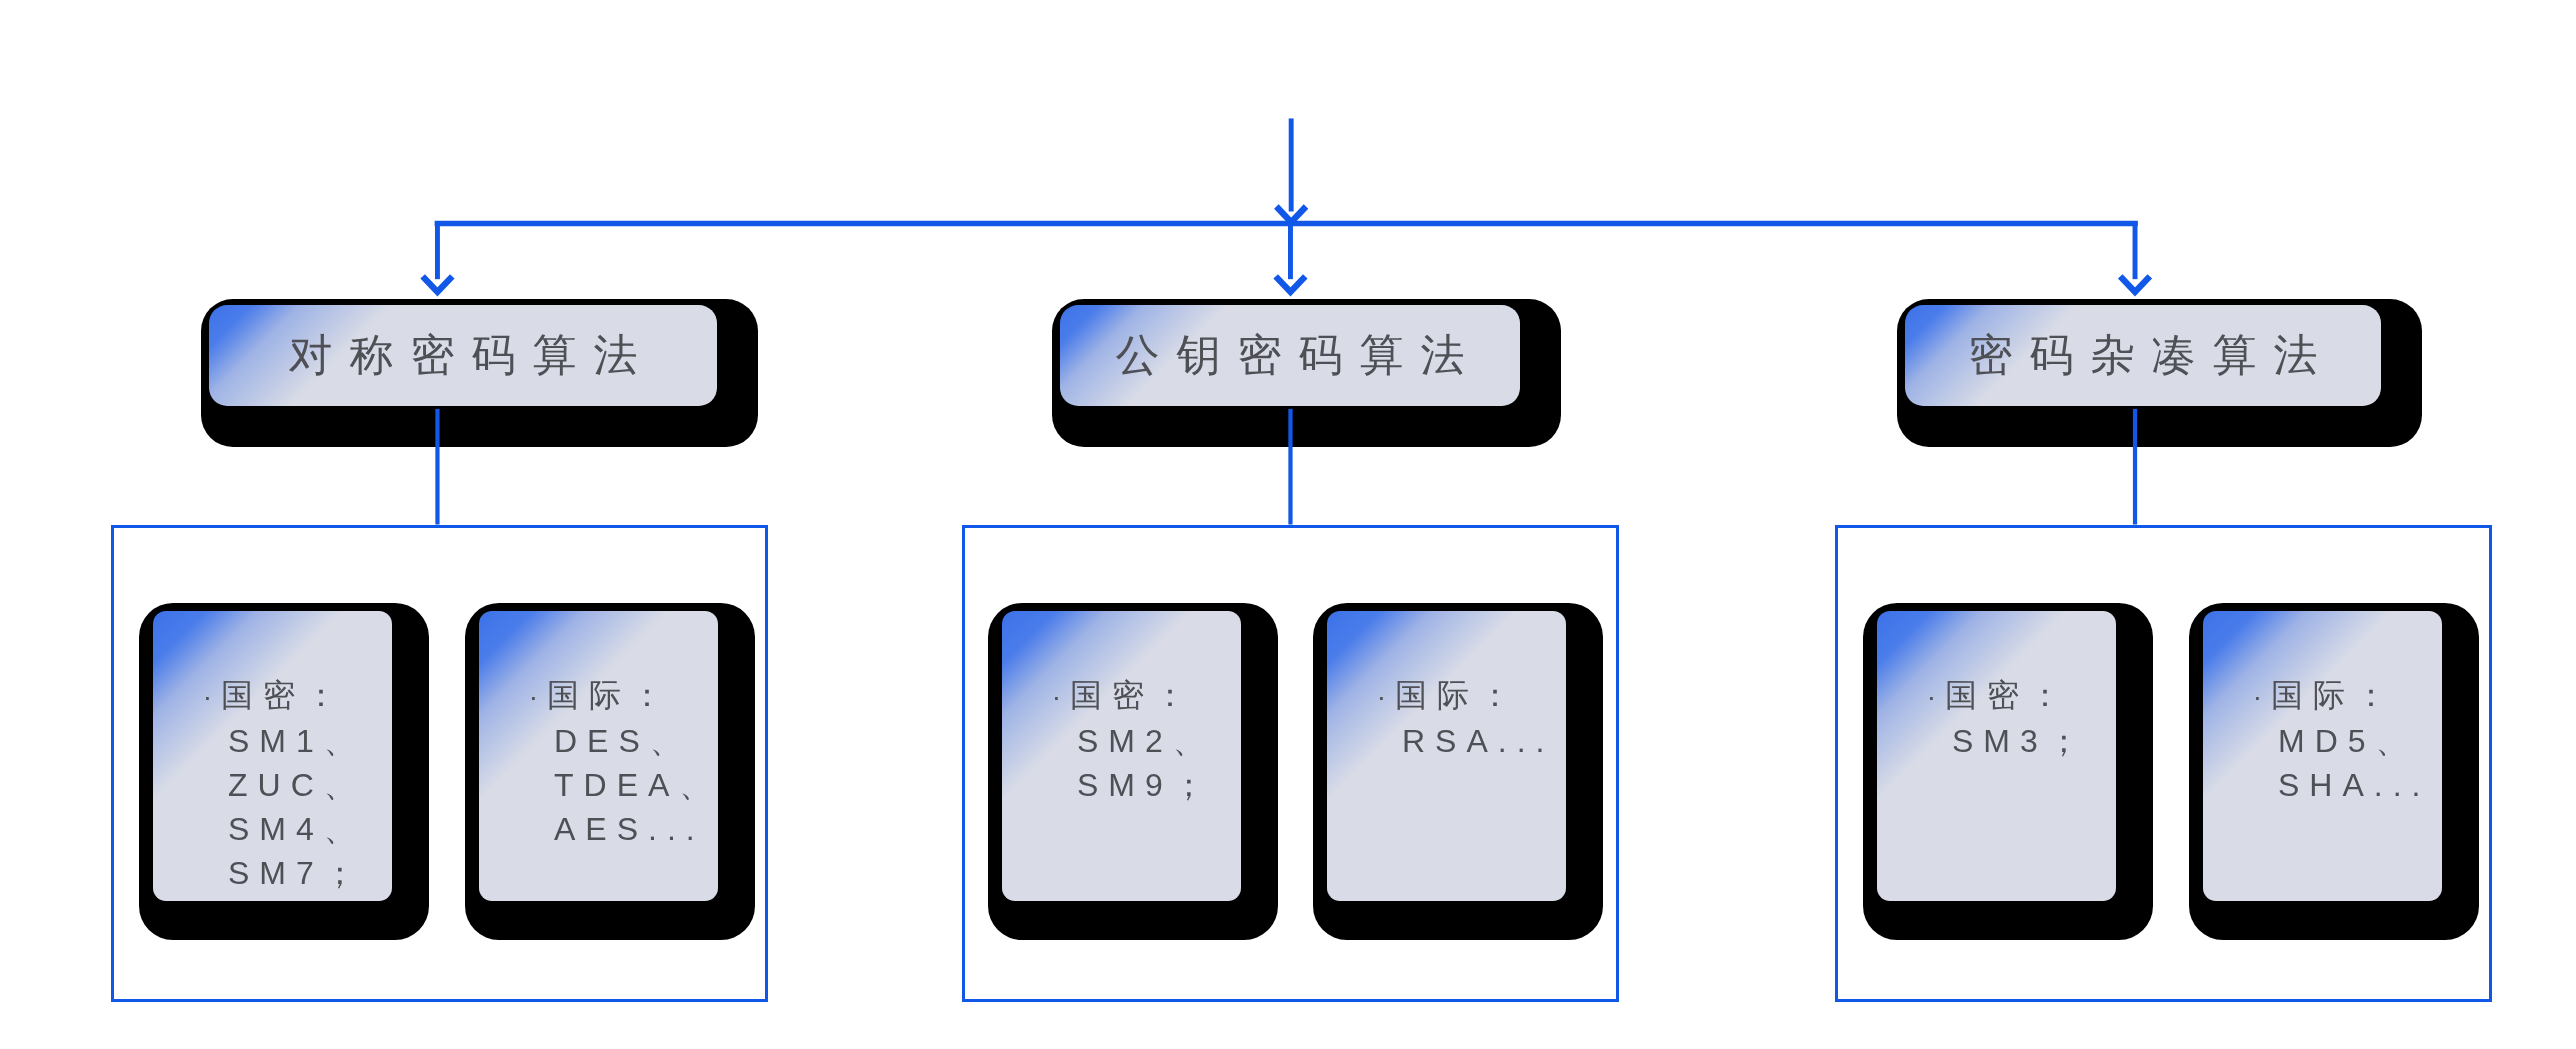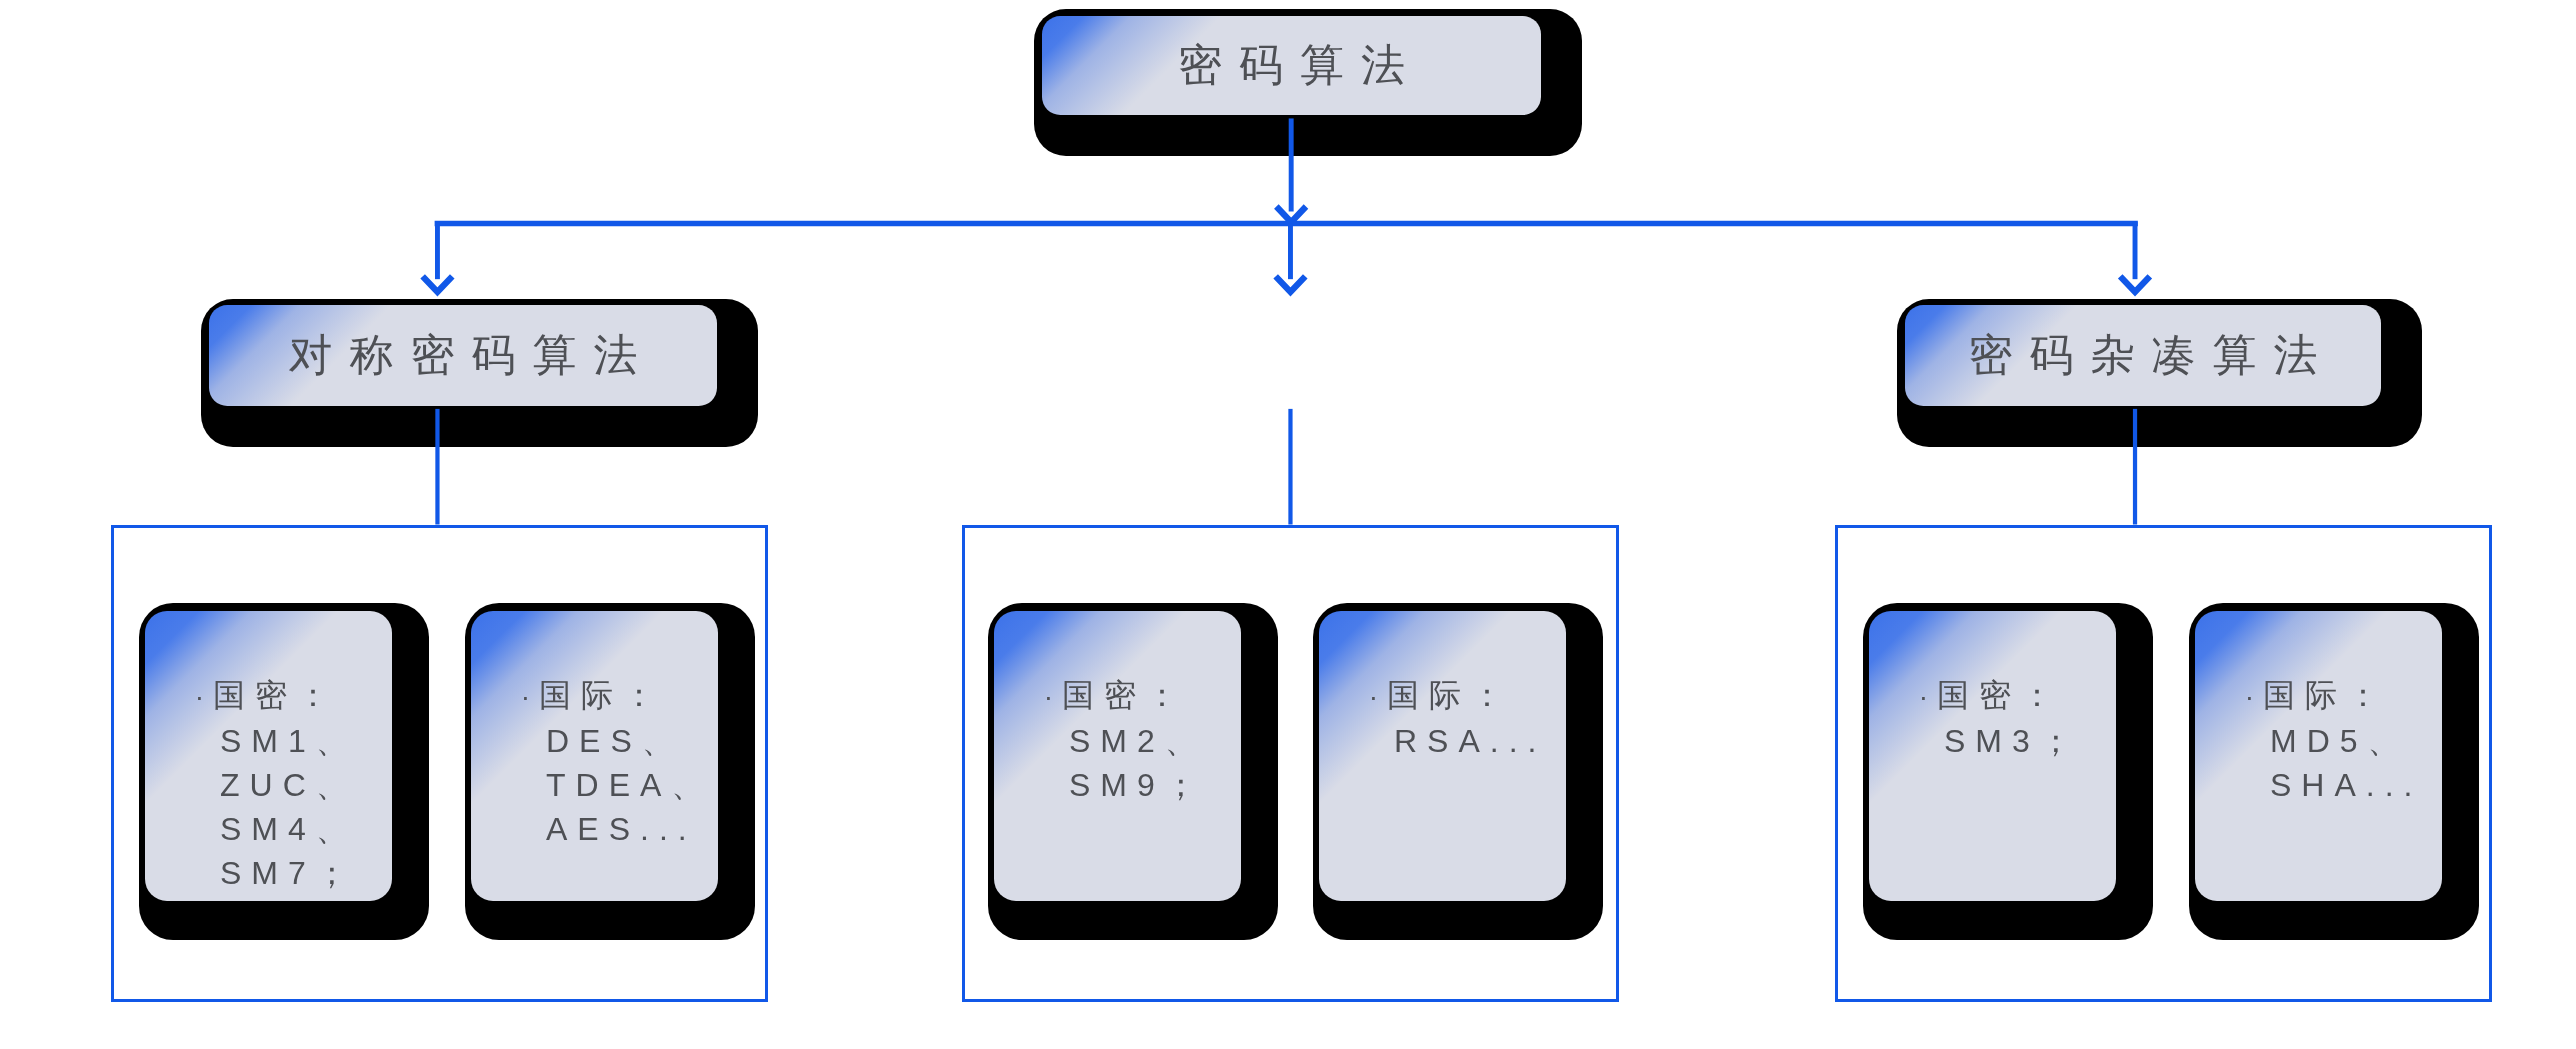--- a/index.html
+++ b/index.html
@@ -28,47 +28,48 @@
     background:linear-gradient(135deg, var(--corner) 0%, #4a7cea 7%, rgba(110,145,228,0.55) 15%, rgba(217,220,231,0) 30%), var(--fill);
     display:flex;align-items:center;justify-content:center;
   }
   .node-label{
     font-size:44px;letter-spacing:17px;color:var(--text);font-weight:400;
     white-space:nowrap;text-indent:17px;
   }
 
   .leaf .card-shadow{inset:-8.5px -37px -39px -5.6px;border-radius:34px;}
   .leaf .card-face{
-    border-radius:22px;
+    border-radius:13px;
     background:linear-gradient(135deg, var(--corner) 0%, #4a7cea 10%, rgba(110,145,228,0.55) 20%, rgba(217,220,231,0) 36%), var(--fill);
+    margin-left:8px;
   }
   .leaf-text{padding:62px 7px 0 68px;color:var(--text);}
   .leaf-line{font-size:32px;line-height:44px;letter-spacing:10px;white-space:nowrap;}
   .leaf-line.cont{padding-left:7px;}
   .bullet{display:inline-block;width:18.3px;margin-left:-18.3px;font-size:28px;}
 
   
   .group-box{position:absolute;top:525px;width:657px;height:477px;border:3.5px solid var(--line);box-sizing:border-box;background:transparent;z-index:1;}
 </style>
 </head>
 <body>
 
 <div class="stage">
 
-  <div class="card node" style="left:1042px;top:15.5px;width:499px;height:99px;">
-    <div class="card-shadow"></div>
-    <div class="card-face">
-      <span class="node-label">密码算法</span>
-    </div>
-  </div>
 
   <div class="card node" style="left:209px;top:305px;width:508px;height:101px;">
     <div class="card-shadow"></div>
     <div class="card-face">
       <span class="node-label">对称密码算法</span>
+    </div>
+  </div>
+  <div class="card node" style="left:1060px;top:305px;width:460px;height:101px;">
+    <div class="card-shadow"></div>
+    <div class="card-face">
+      <span class="node-label">公钥密码算法</span>
     </div>
   </div>
   <div class="card node" style="left:1905px;top:305px;width:476px;height:101px;">
     <div class="card-shadow"></div>
     <div class="card-face">
       <span class="node-label">密码杂凑算法</span>
     </div>
   </div>
 
   <div class="group-box" style="left:111px;"></div>

